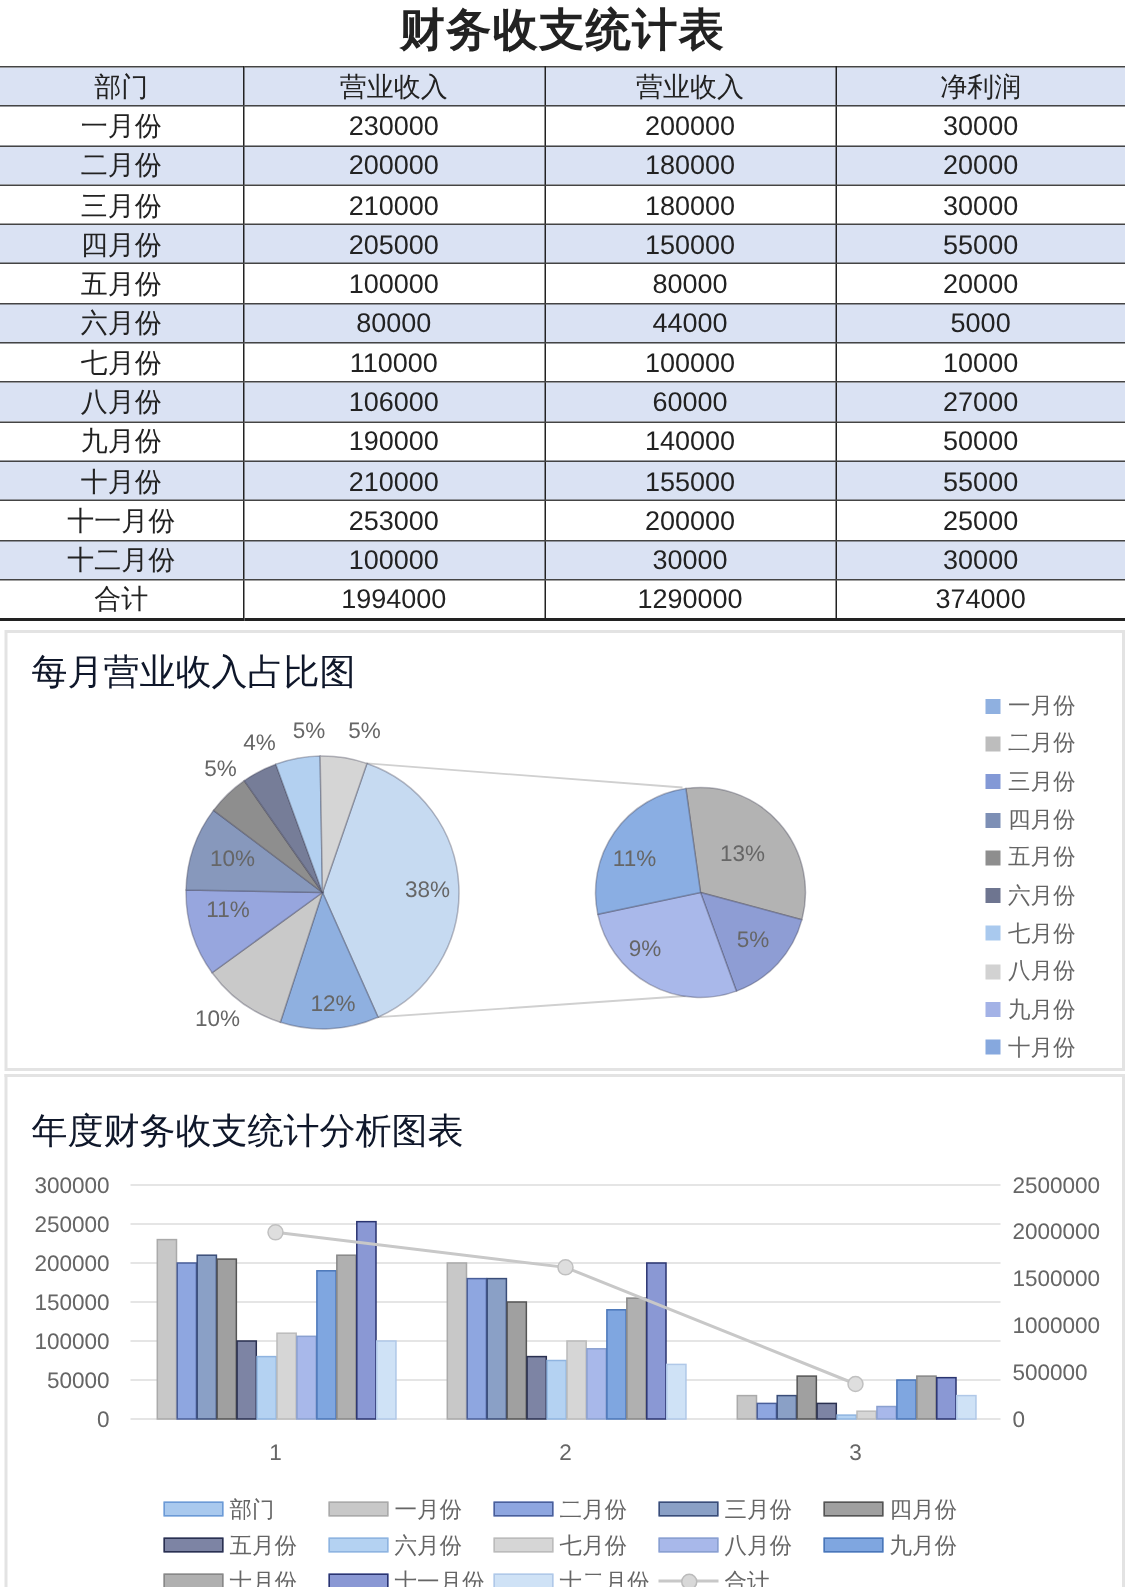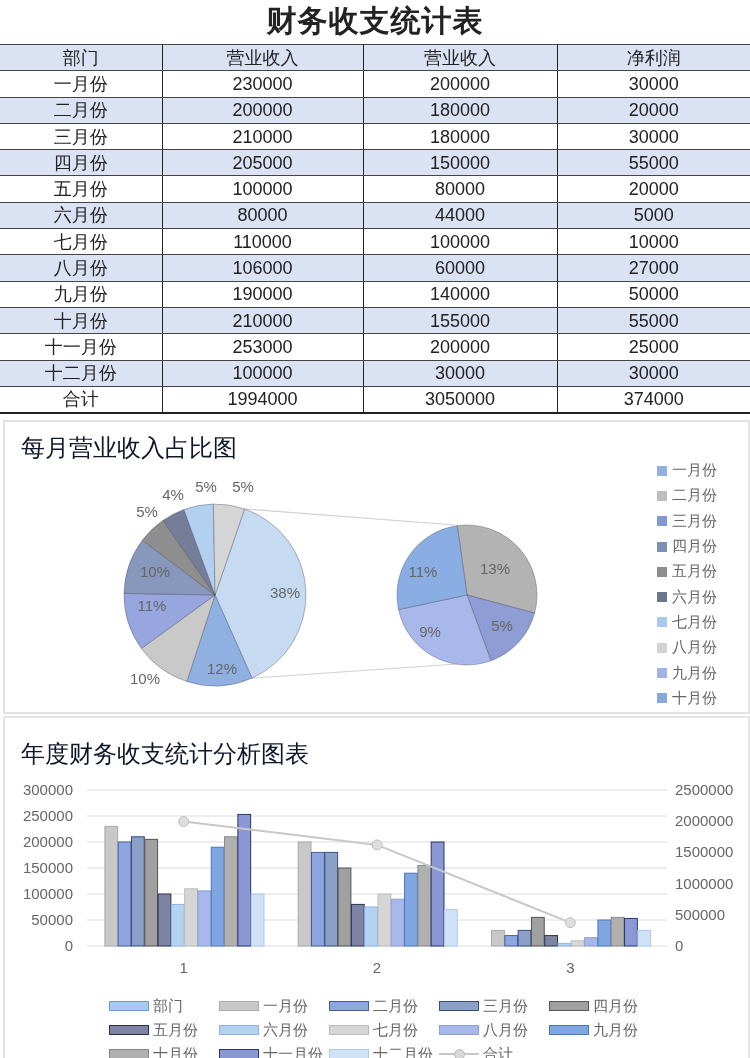--- a/index.html
+++ b/index.html
@@ -142,21 +142,21 @@
       </tr>
       <tr class="shade">
         <td>十二月份</td>
         <td>100000</td>
         <td>30000</td>
         <td>30000</td>
       </tr>
       <tr class="total">
         <td>合计</td>
         <td>1994000</td>
-        <td>3050000</td>
+        <td>1290000</td>
         <td>374000</td>
       </tr>
     </tbody>
 </table>
 
 <div class="panel panel1">
   <div class="chart-title" style="top:10px;">每月营业收入占比图</div>
   <svg id="pieSvg" width="640" height="290" style="position:absolute;left:0;top:0;">
       <line x1="239.62670205560127" y1="86.95780962046217" x2="450" y2="103" stroke="#d0d0d0" stroke-width="1.2"></line>
       <line x1="247.01303451989781" y1="256.1326366454767" x2="452" y2="242" stroke="#d0d0d0" stroke-width="1.2"></line>

